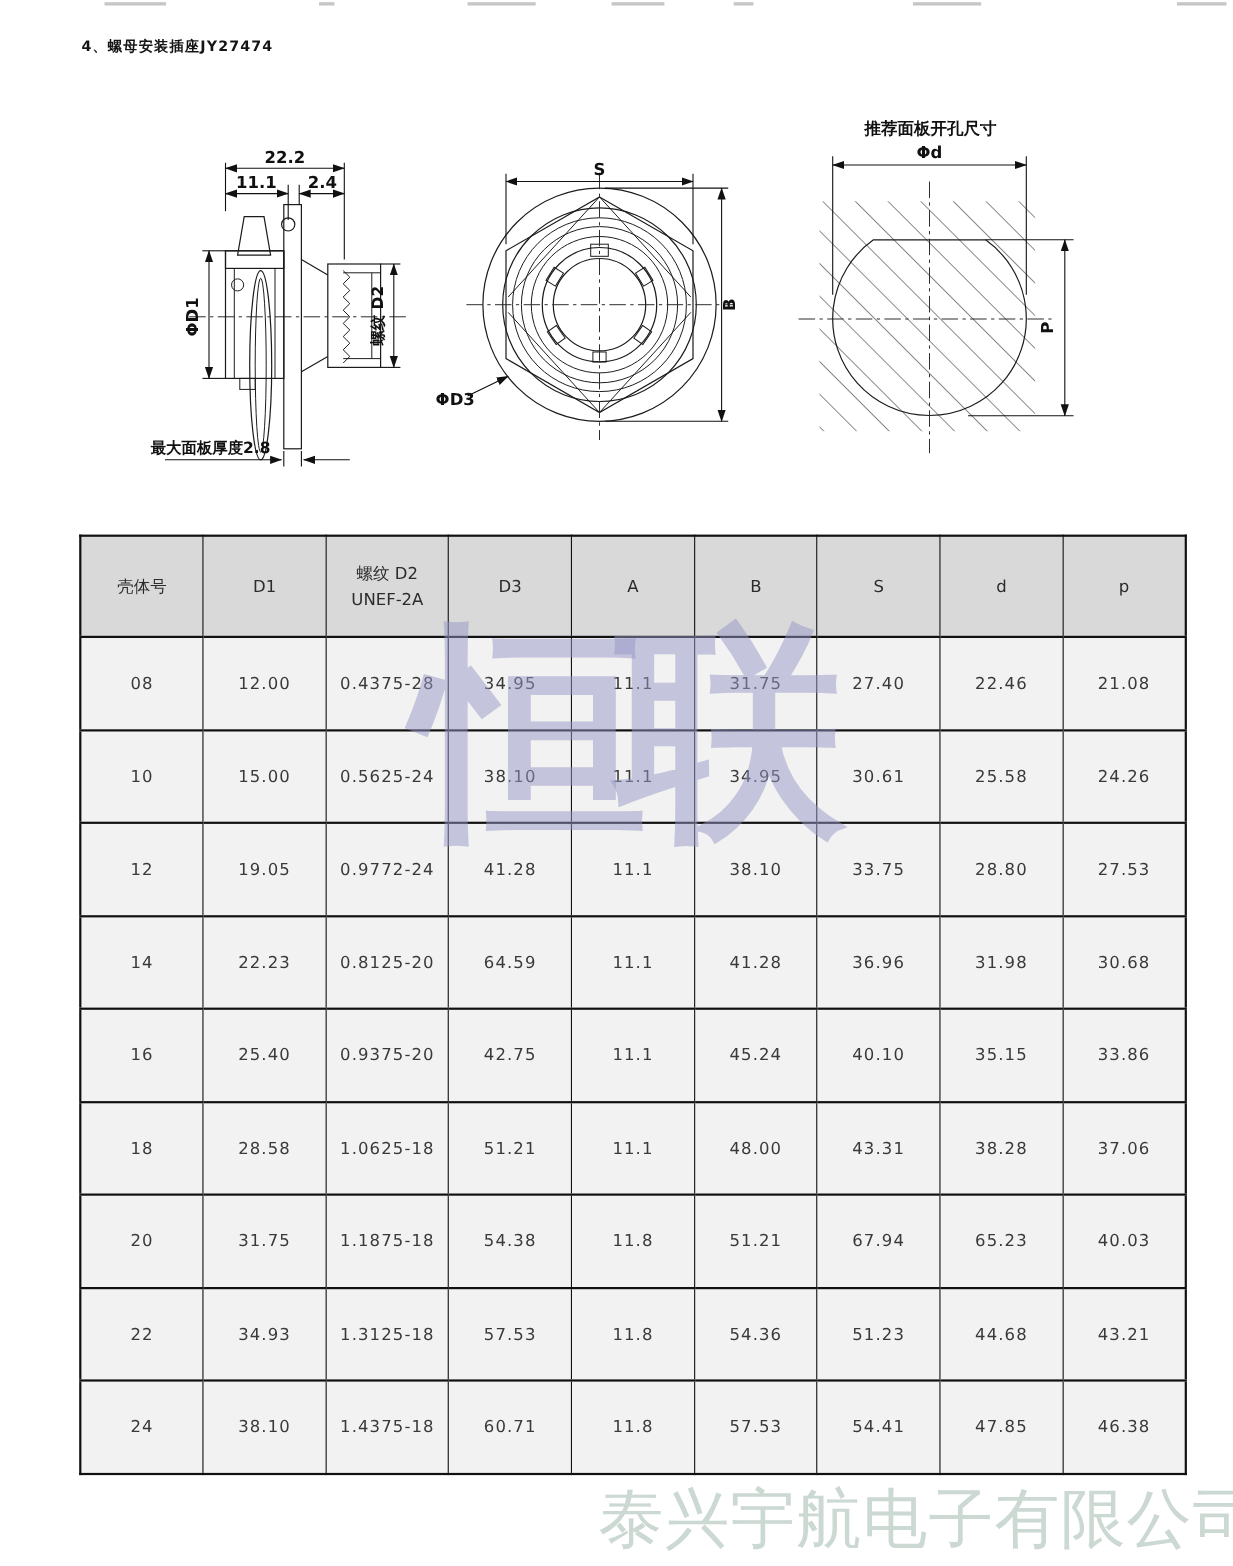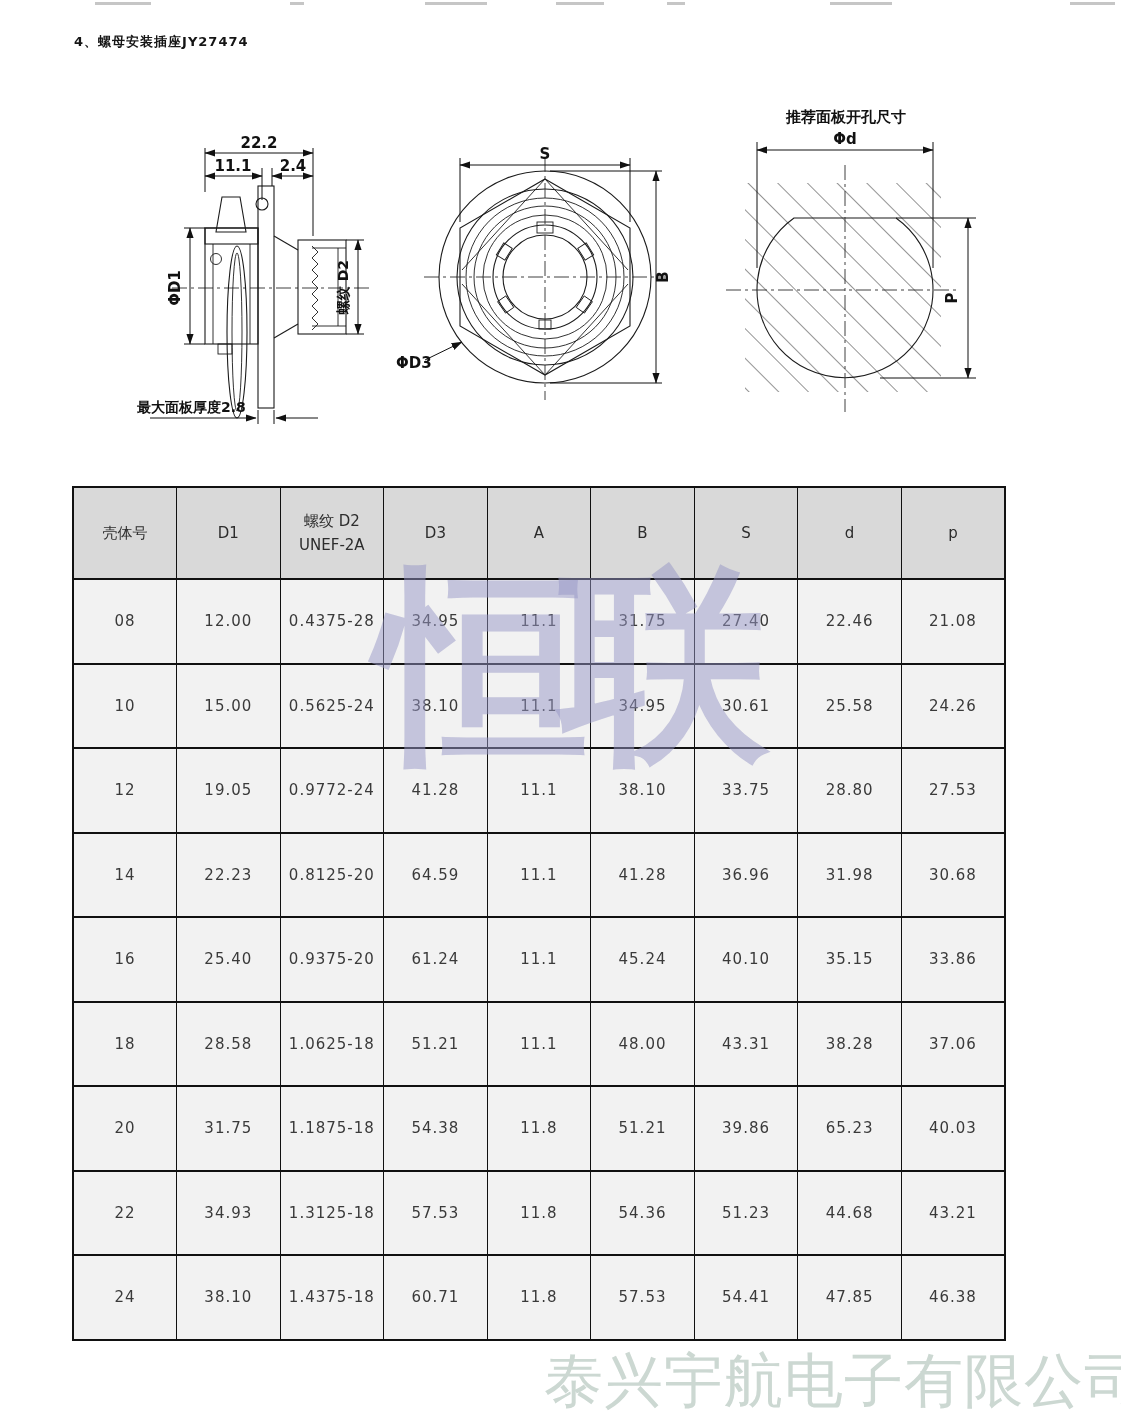--- a/index.html
+++ b/index.html
@@ -20,21 +20,21 @@
   svg .ln{stroke:#1b1b1b;stroke-width:1.1;fill:none;}
   svg .thin{stroke:#1b1b1b;stroke-width:0.9;fill:none;}
   svg .cl{stroke:#2a2a2a;stroke-width:0.9;fill:none;stroke-dasharray:15 4 3 4;}
   svg .dim{stroke:#111;stroke-width:1;fill:none;}
   svg text{fill:#111;font-family:"DejaVu Sans","Liberation Sans",sans-serif;}
   svg .dimtxt{font-size:15px;font-weight:700;}
   svg .cjk{font-size:14px;font-weight:700;}
 
   
   table.spec{
-    position:absolute;left:72px;top:486px;width:934px;z-index:1;
+    position:absolute;left:72px;top:486px;width:1007px;z-index:1;
     border-collapse:collapse;table-layout:fixed;background:#f2f2f2;
     border:2px solid #111;
   }
   table.spec th{
     background:#d9d9d9;height:88px;font-weight:400;font-size:15px;color:#2c2c2c;
     border-left:1px solid #111;border-bottom:2px solid #111;text-align:center;
     line-height:1.6;
   }
   table.spec td{
     height:80.5px;text-align:center;font-size:15px;color:#3a3a3a;
@@ -277,21 +277,21 @@
         <td>11.1</td>
         <td>41.28</td>
         <td>36.96</td>
         <td>31.98</td>
         <td>30.68</td>
       </tr>
       <tr>
         <td>16</td>
         <td>25.40</td>
         <td>0.9375-20</td>
-        <td>61.24</td>
+        <td>42.75</td>
         <td>11.1</td>
         <td>45.24</td>
         <td>40.10</td>
         <td>35.15</td>
         <td>33.86</td>
       </tr>
       <tr>
         <td>18</td>
         <td>28.58</td>
         <td>1.0625-18</td>
@@ -302,21 +302,21 @@
         <td>38.28</td>
         <td>37.06</td>
       </tr>
       <tr>
         <td>20</td>
         <td>31.75</td>
         <td>1.1875-18</td>
         <td>54.38</td>
         <td>11.8</td>
         <td>51.21</td>
-        <td>39.86</td>
+        <td>67.94</td>
         <td>65.23</td>
         <td>40.03</td>
       </tr>
       <tr>
         <td>22</td>
         <td>34.93</td>
         <td>1.3125-18</td>
         <td>57.53</td>
         <td>11.8</td>
         <td>54.36</td>

